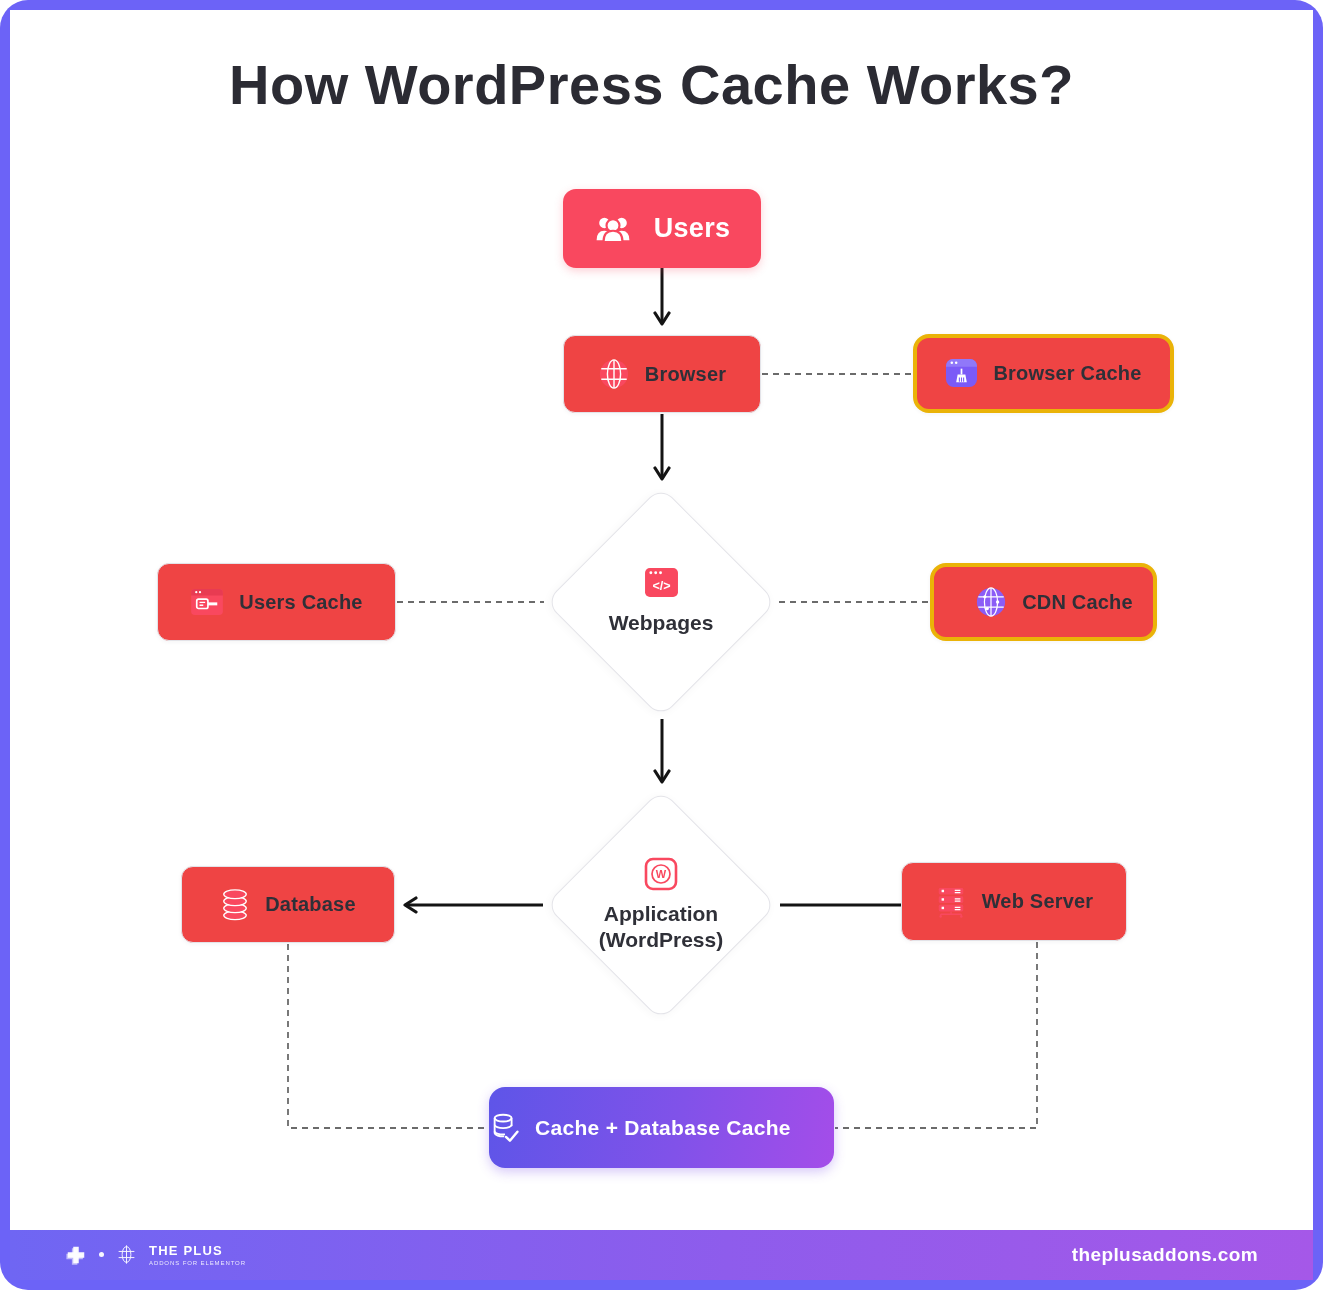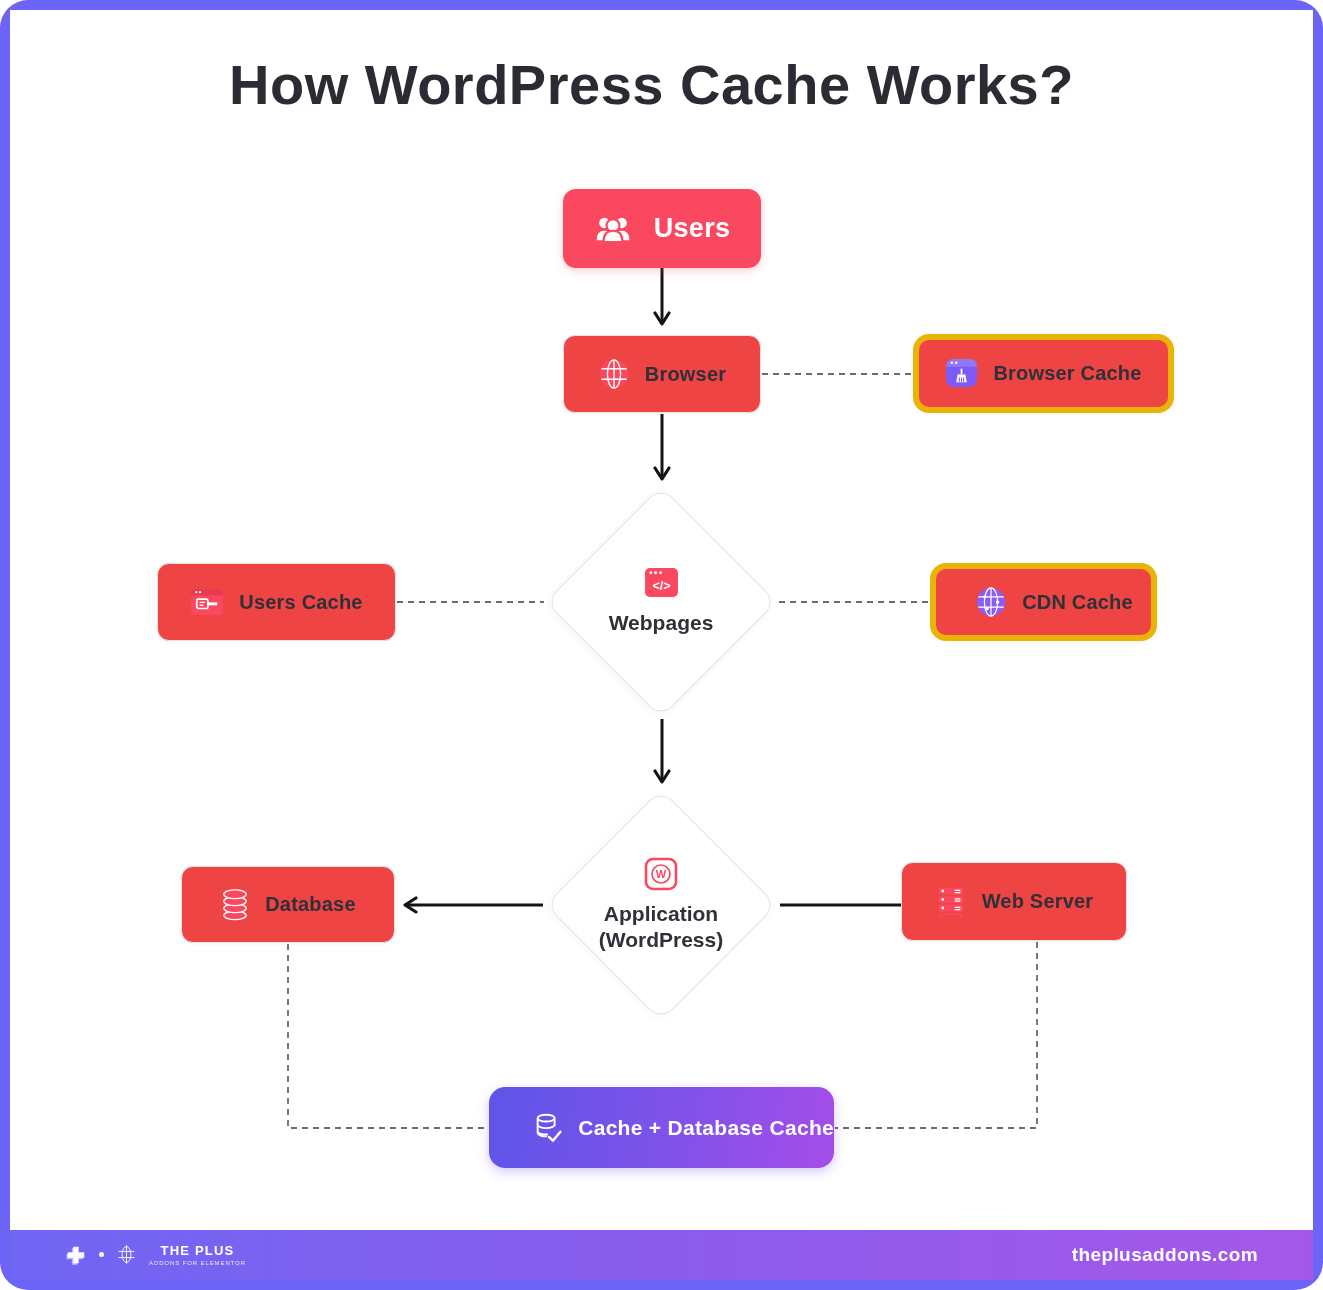--- a/index.html
+++ b/index.html
@@ -11,45 +11,45 @@
 
   .page-title{position:absolute;left:0;top:52px;width:1303px;text-align:center;
     font-size:56px;font-weight:800;letter-spacing:.5px;color:#2B2B33;}
 
   .connectors{position:absolute;left:0;top:0;width:1323px;height:1290px;pointer-events:none;z-index:1;}
 
   .node{position:absolute;display:flex;align-items:center;justify-content:center;gap:15px;
     background:#ef4444;border:1.6px solid #E3E3E8;border-radius:12px;z-index:2;
     box-shadow:0 1px 4px rgba(40,40,60,.05);}
   .node .label{font-size:20px;font-weight:700;color:#2F3038;letter-spacing:.2px;}
-  .node.purple{border:6px solid #eab308;border-radius:16px;}
+  .node.purple{border:4px solid #eab308;border-radius:16px;}
 
   .pill{position:absolute;left:563px;top:189px;width:198px;height:79px;border-radius:13px;
     background:#F9485F;display:flex;align-items:center;justify-content:center;gap:22px;z-index:2;
     box-shadow:0 3px 8px rgba(249,72,95,.25);}
   .pill .label{font-size:27px;font-weight:700;color:#ffffff;letter-spacing:.3px;}
 
   .diamond{position:absolute;width:164px;height:164px;background:#ffffff;
     border:1.6px solid #E4E4E9;border-radius:16px;transform:rotate(45deg);z-index:2;
     box-shadow:0 2px 10px rgba(40,40,60,.04);}
   .diamond-content{position:absolute;inset:0;transform:rotate(-45deg);display:flex;
     flex-direction:column;align-items:center;justify-content:center;gap:12px;width:100%;}
   .diamond-content .label{font-size:21px;font-weight:700;color:#2F3038;text-align:center;line-height:1.25;white-space:nowrap;}
 
   .cta{position:absolute;left:489px;top:1087px;width:345px;height:81px;border-radius:16px;
     background:linear-gradient(100deg,#5E55E8 0%,#8152E9 55%,#A44DE9 100%);
-    display:flex;align-items:center;justify-content:flex-end;gap:14px;z-index:2;
+    display:flex;align-items:center;justify-content:flex-start;gap:14px;z-index:2;
     box-shadow:0 4px 12px rgba(124,75,234,.3);}
   .cta .label{font-size:21px;font-weight:700;color:#ffffff;letter-spacing:.3px;}
 
   .icon{display:inline-flex;align-items:center;justify-content:center;flex:0 0 auto;}
 
   .footer{position:absolute;left:10px;top:1230px;width:1303px;height:50px;
     background:linear-gradient(90deg,#6F66F3 0%,#8E5CEC 55%,#A558E8 100%);
-    display:flex;align-items:center;justify-content:space-between;padding:0 55px;z-index:3;text-align:center;}
+    display:flex;align-items:center;justify-content:space-between;padding:0 55px;z-index:3;}
   .footer-left{display:flex;align-items:center;gap:12px;}
   .brand-block{display:flex;flex-direction:column;line-height:1.1;}
   .brand-name{font-size:13px;font-weight:800;color:#ffffff;letter-spacing:1.2px;}
   .brand-sub{font-size:6px;font-weight:400;color:rgba(255,255,255,.85);letter-spacing:.9px;margin-top:2px;}
   .footer-site{font-size:19px;font-weight:700;color:#ffffff;letter-spacing:.4px;}
   .sep-dot{width:5px;height:5px;border-radius:50%;background:#ffffff;opacity:.95;}
 </style>
 </head>
 <body>
 

